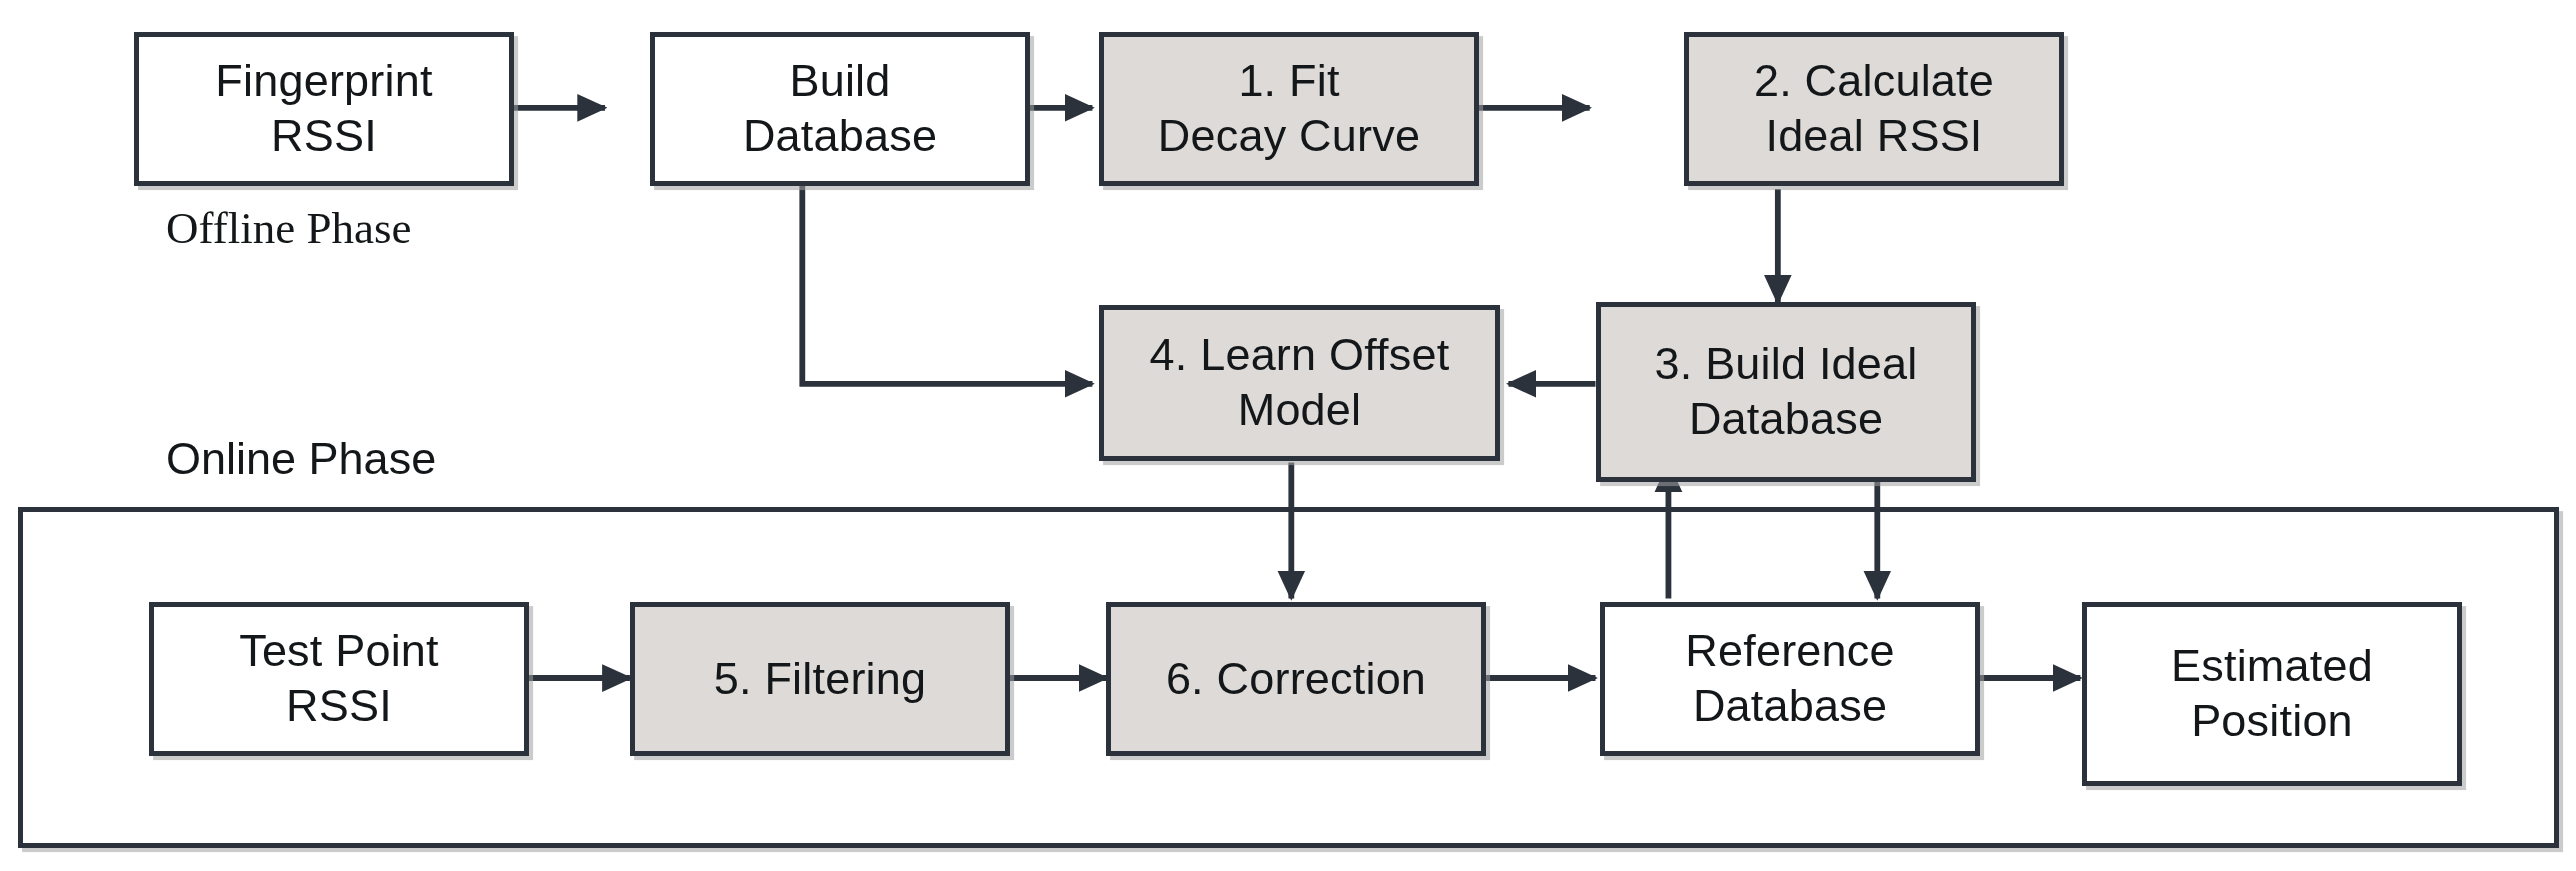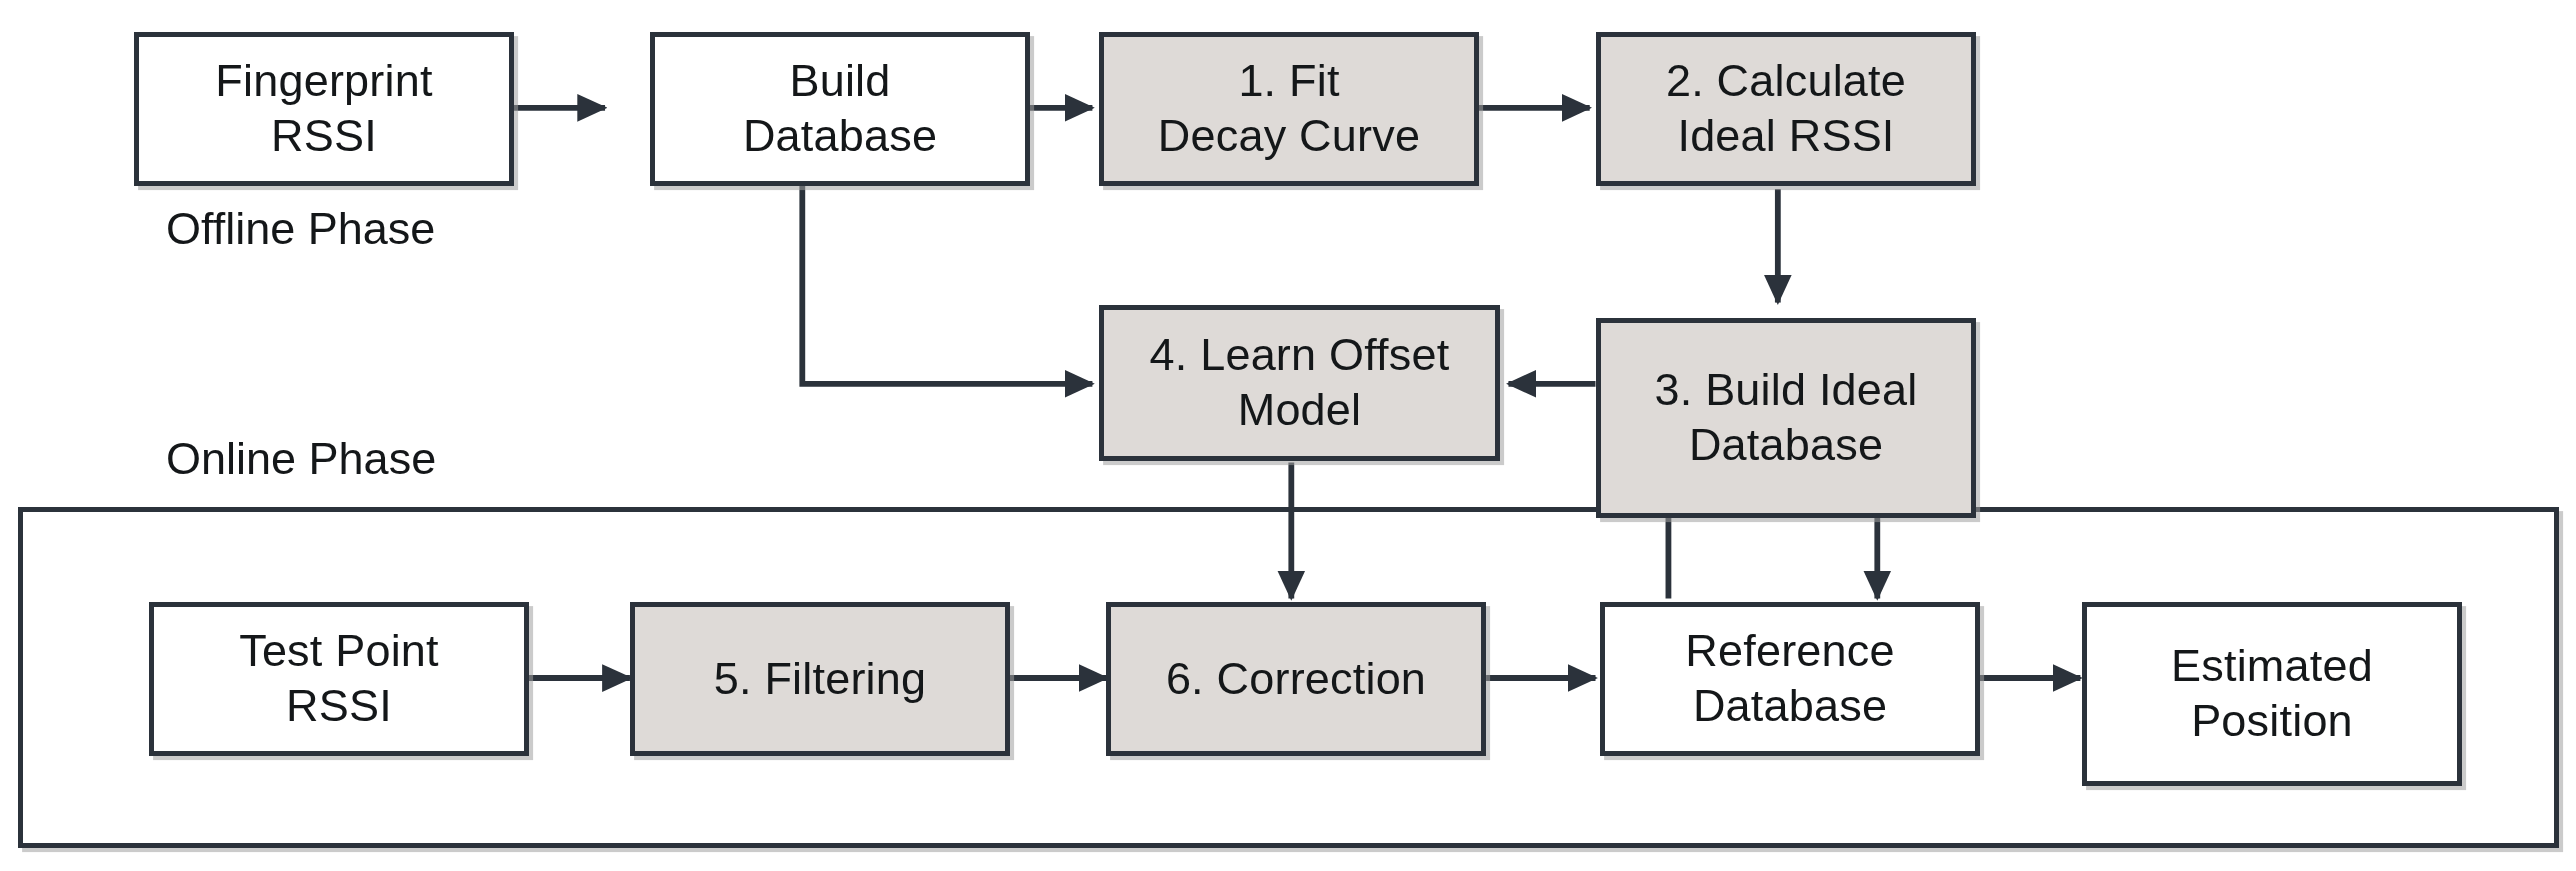--- a/index.html
+++ b/index.html
@@ -100,33 +100,33 @@
   <div class="node" style="left:608px; top:31.5px; width:380px; height:154px;margin-left:42px;">
     <span class="label">Build
 Database</span>
   </div>
 
   <div class="node shaded" style="left:1099px; top:31.5px; width:380px; height:154px;">
     <span class="label">1. Fit
 Decay Curve</span>
   </div>
 
-  <div class="node shaded" style="left:1596px; top:31.5px; width:380px; height:154px;">
+  <div class="node shaded" style="left:1684px; top:31.5px; width:380px; height:154px;">
     <span class="label">2. Calculate
 Ideal RSSI</span>
   </div>
 
-  <div class="phase-label" style="left:166px; top:204px;">Offline Phase</div>
+  <div class="phase-label" style="left:166px; top:204px;font-family:Liberation Serif, serif;">Offline Phase</div>
 
   <div class="node shaded" style="left:1099px; top:305px; width:401px; height:156px;">
     <span class="label">4. Learn Offset
 Model</span>
   </div>
 
-  <div class="node shaded" style="left:1596px; top:318px; width:380px; height:200px;">
+  <div class="node shaded" style="left:1596px; top:302px; width:380px; height:180px;">
     <span class="label">3. Build Ideal
 Database</span>
   </div>
 
   <div class="phase-label" style="left:166px; top:434px;">Online Phase</div>
 
   <div class="node" style="left:149px; top:602px; width:380px; height:154px;">
     <span class="label">Test Point
 RSSI</span>
   </div>

